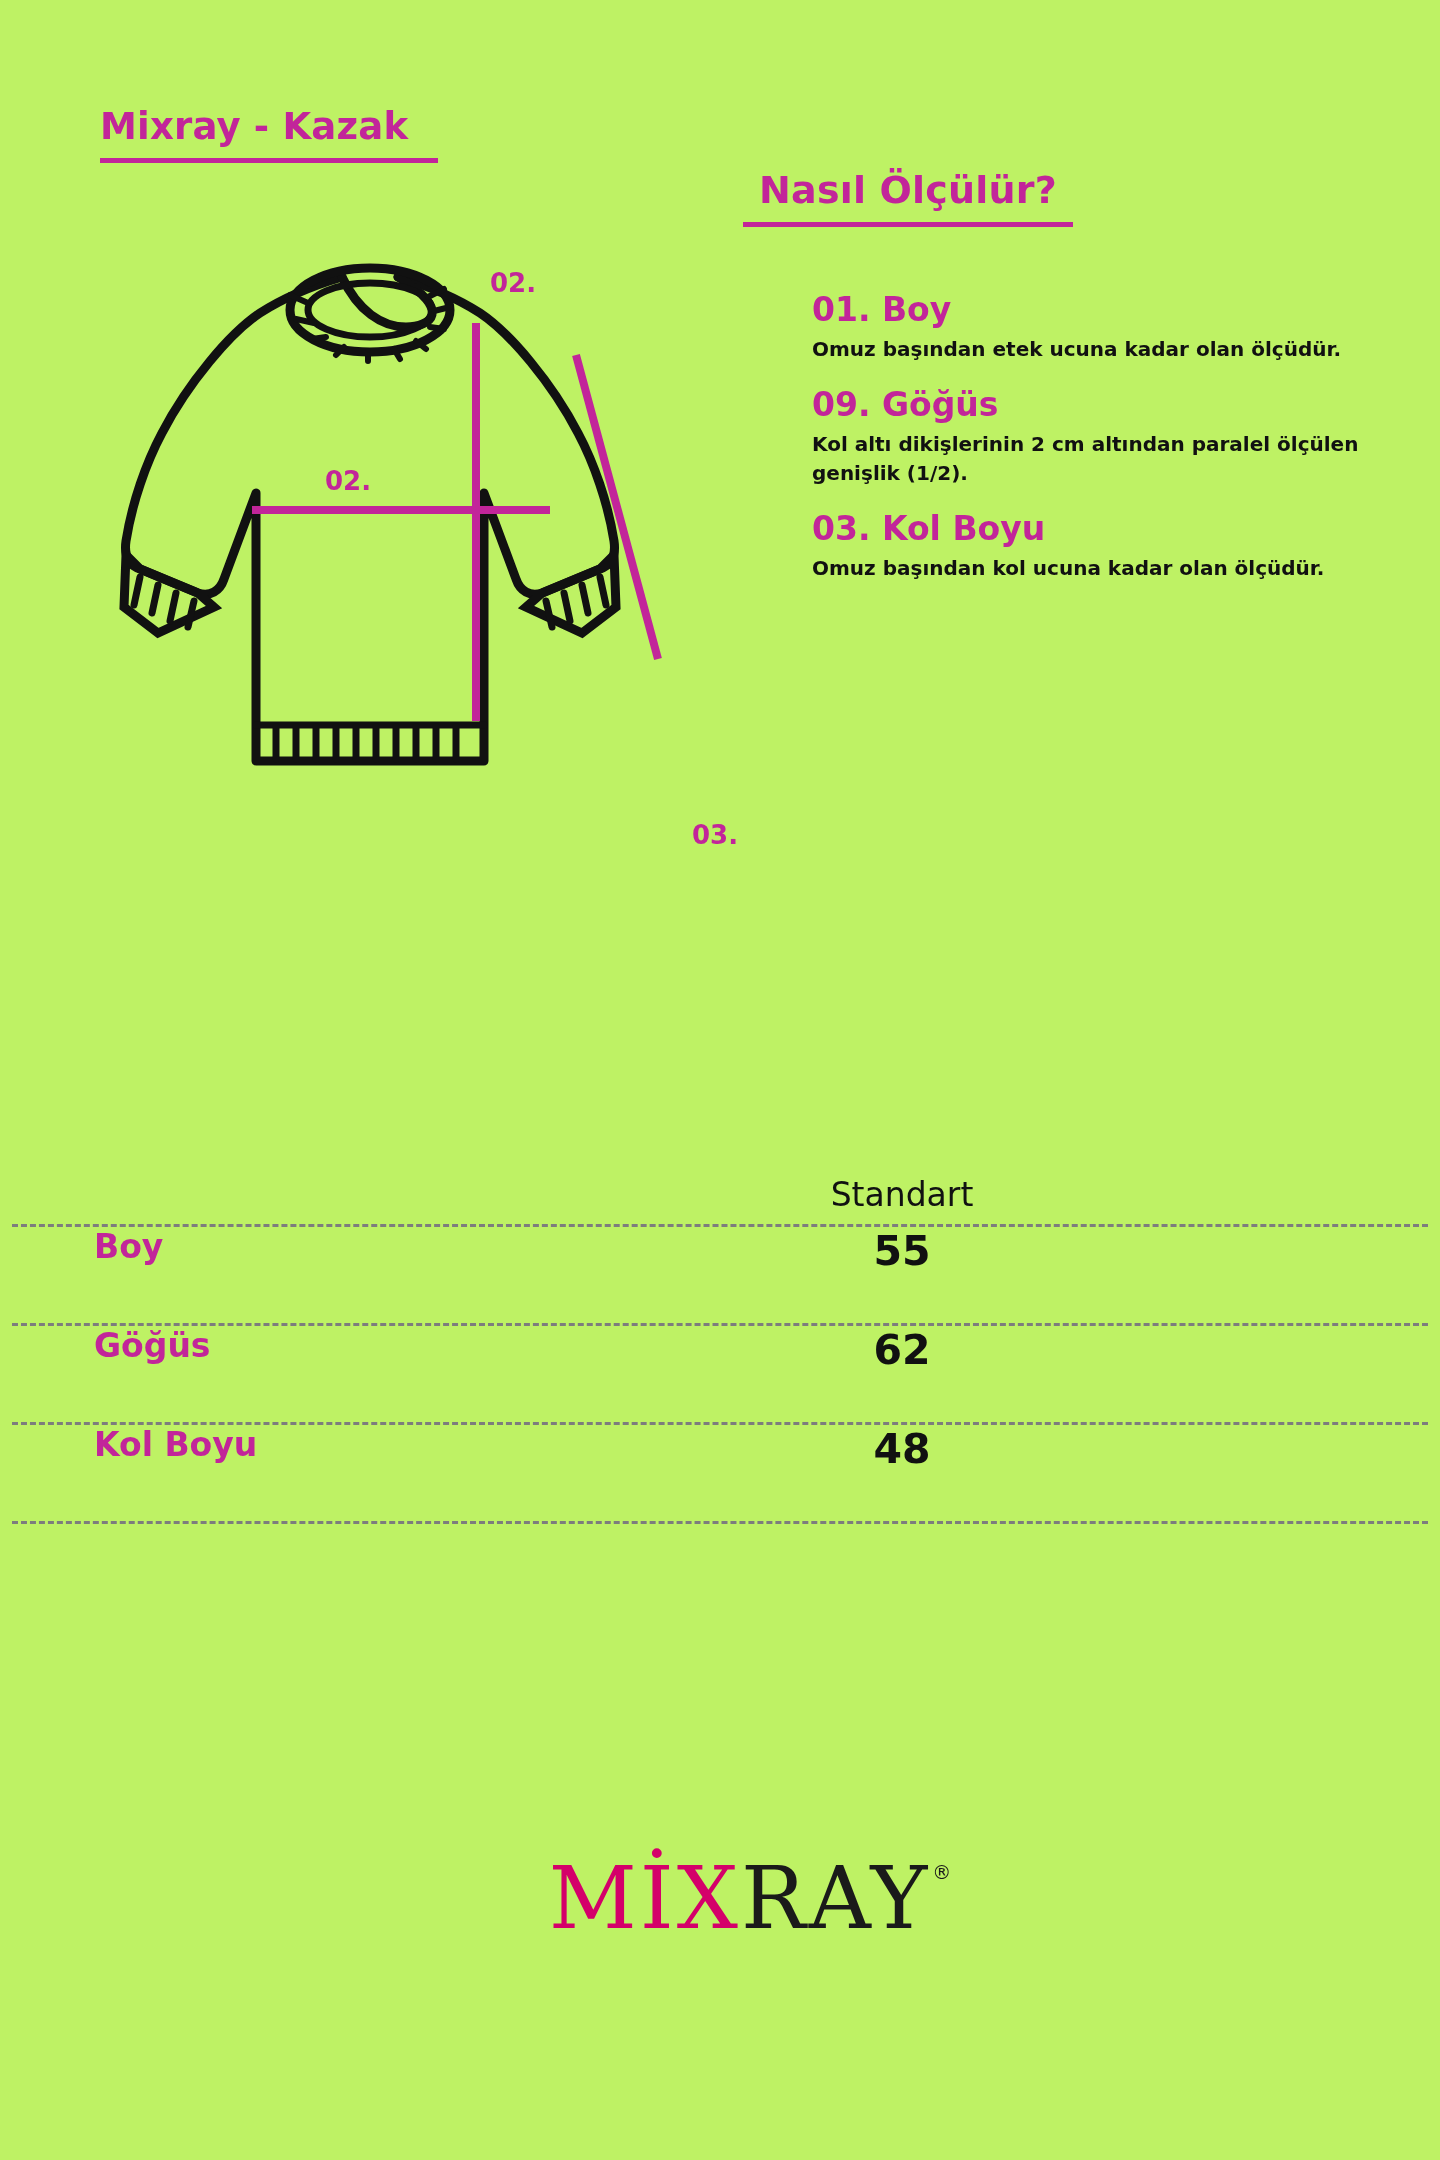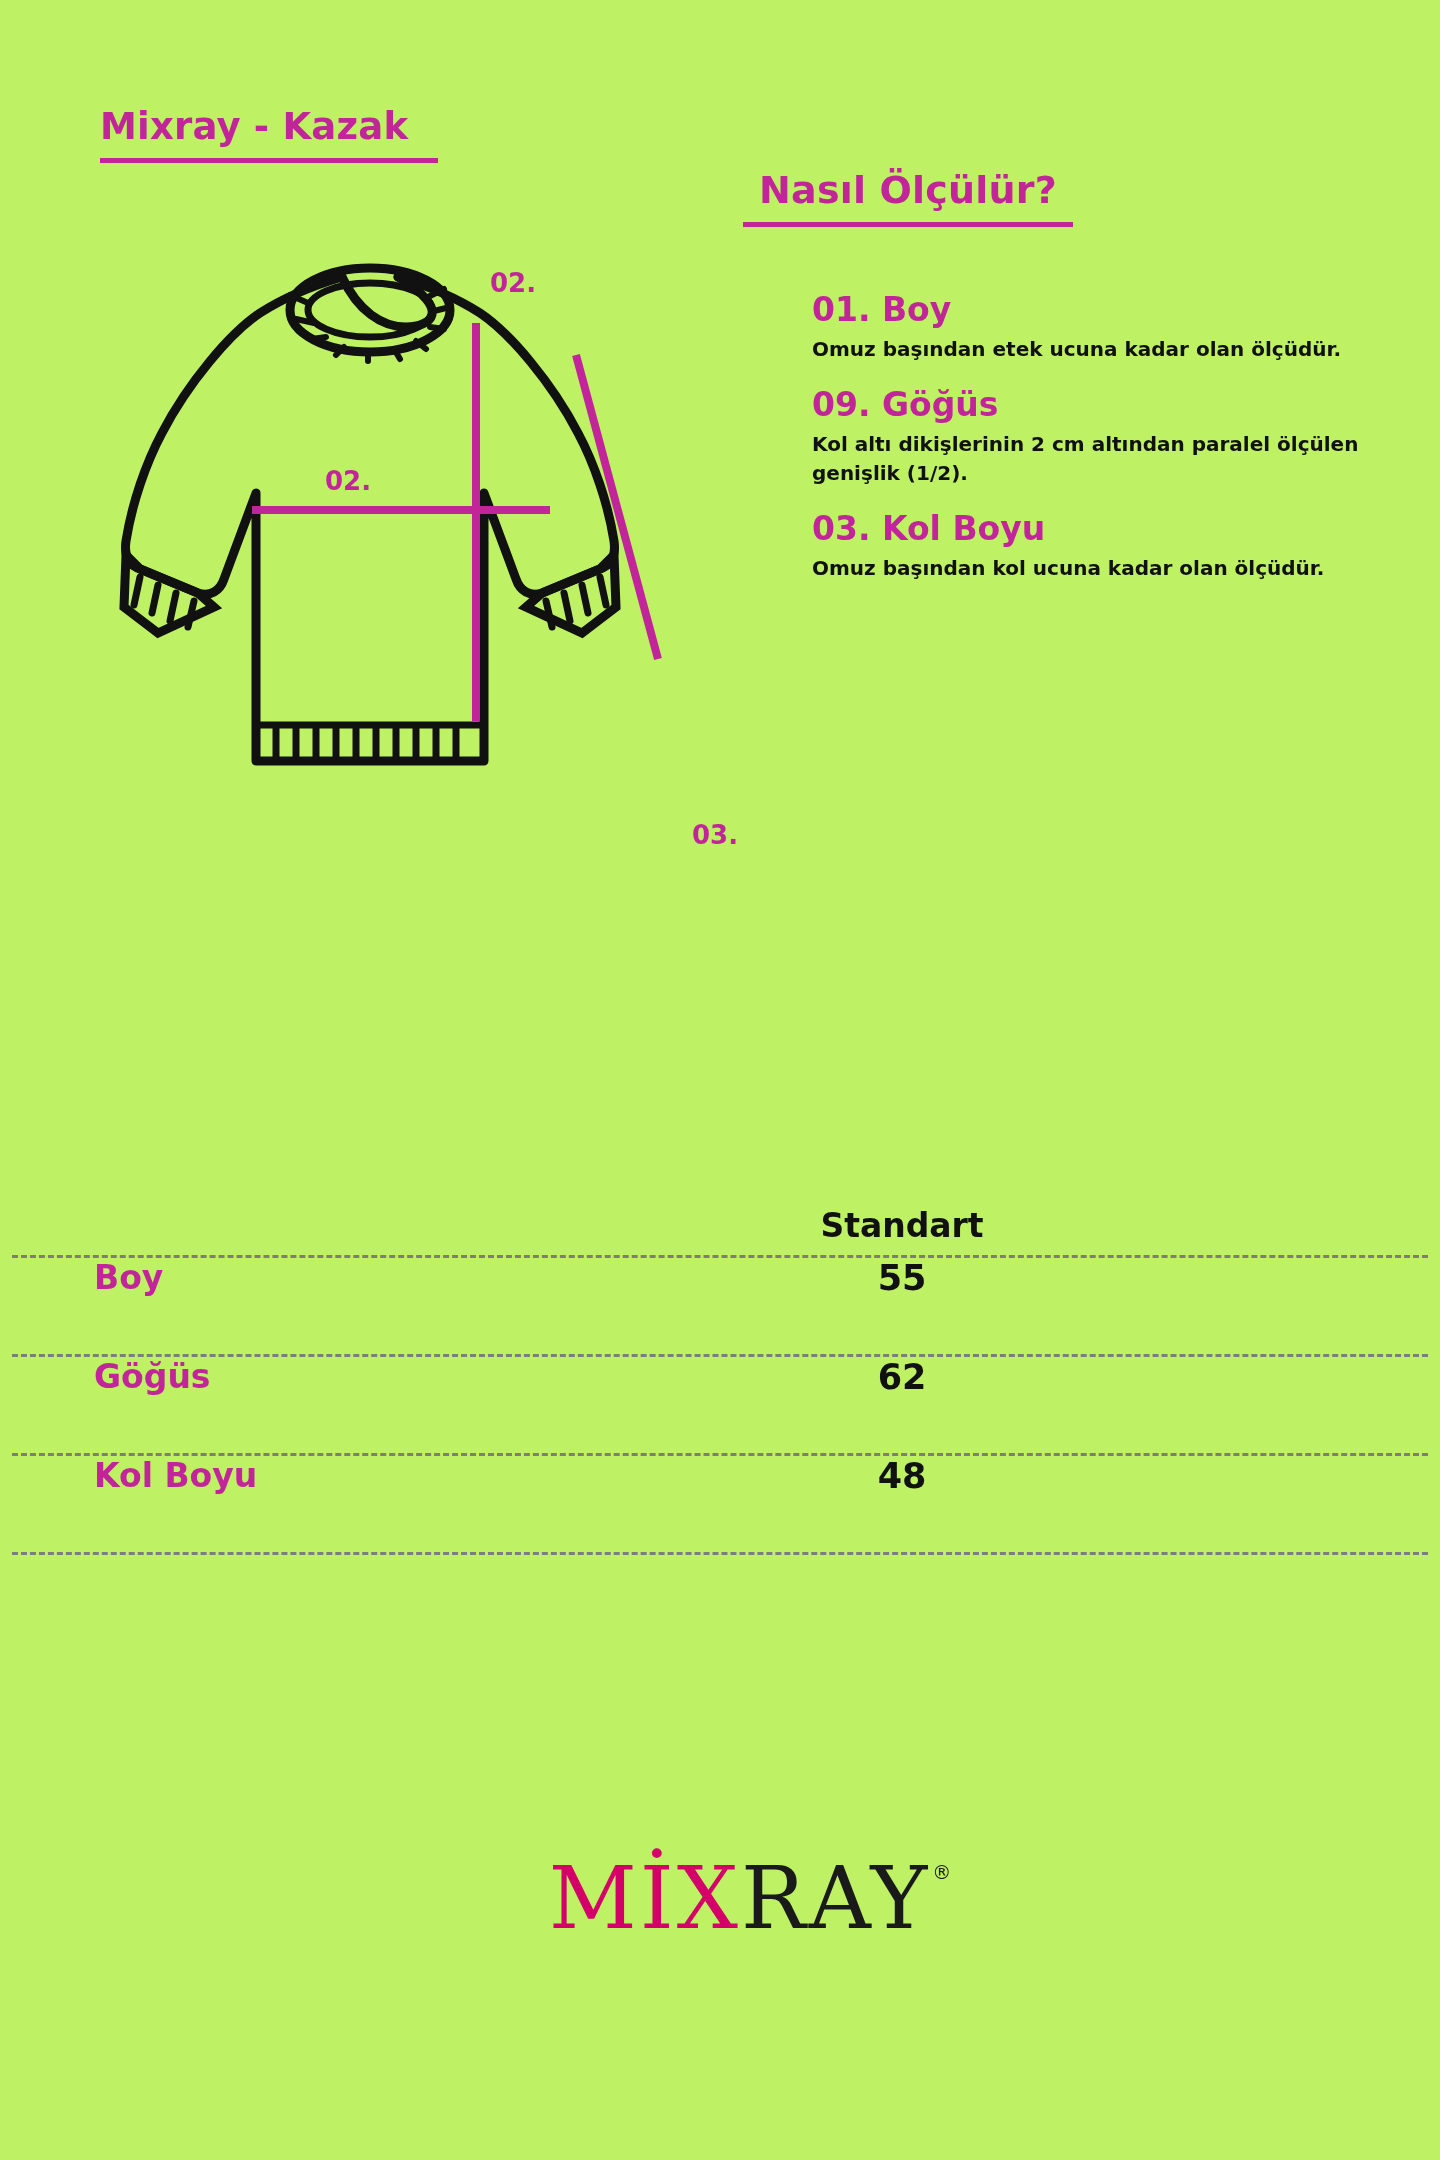--- a/index.html
+++ b/index.html
@@ -90,44 +90,43 @@
   }
   .table-head {
     display: flex;
     align-items: flex-end;
     padding-bottom: 10px;
   }
   .col-label { width: 760px; }
   .col-value { width: 260px; text-align: center; }
   .head-value {
     font-size: 33px;
-    font-weight: 700;
+    font-weight: 400;
     color: #111111;
-    margin-top: 31px;
   }
   .divider {
     border-top: 3px dashed #7d7d7d;
     width: 100%;
   }
   .table-row {
     display: flex;
     align-items: flex-start;
     height: 96px;
   }
   .row-label {
     width: 760px;
     padding-left: 82px;
     font-size: 33px;
     font-weight: 700;
     color: #c2259a;
   }
   .row-value {
     width: 260px;
     text-align: center;
-    font-size: 35px;
+    font-size: 41px;
     font-weight: 700;
     color: #111111;
   }
 
   
   #footer-logo {
     position: absolute;
     left: 0;
     right: 0;
     top: 1855px;

